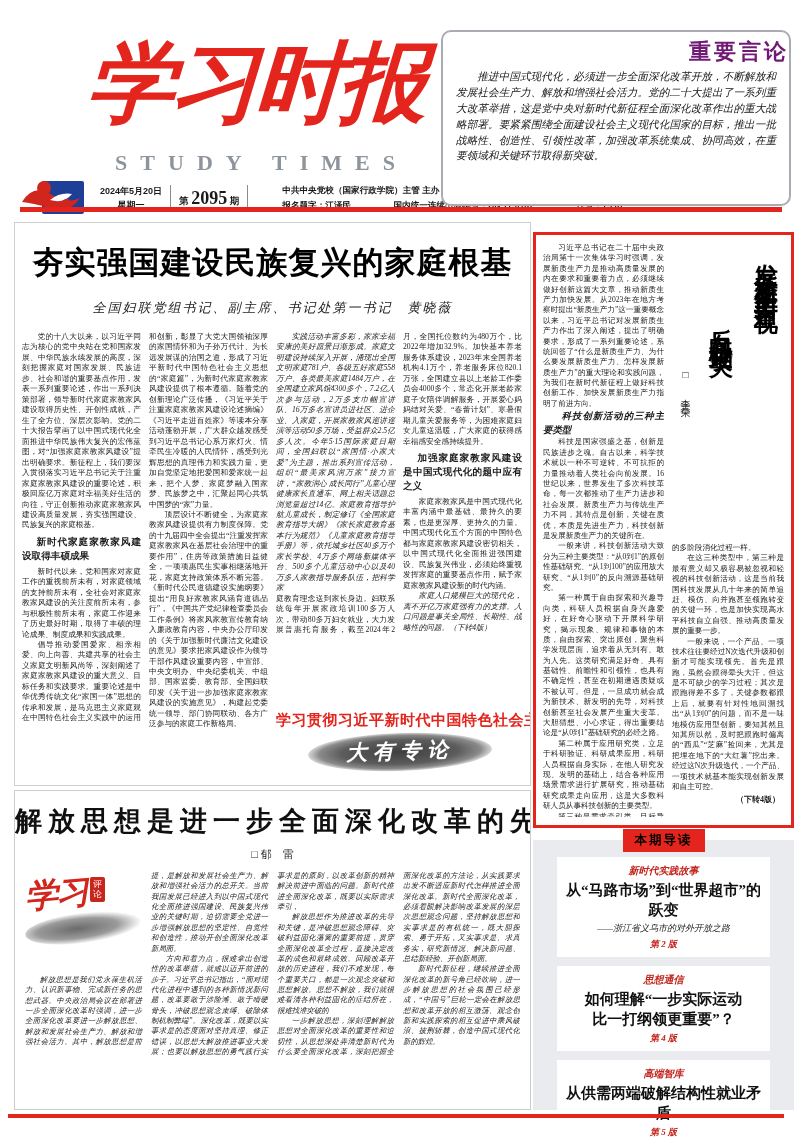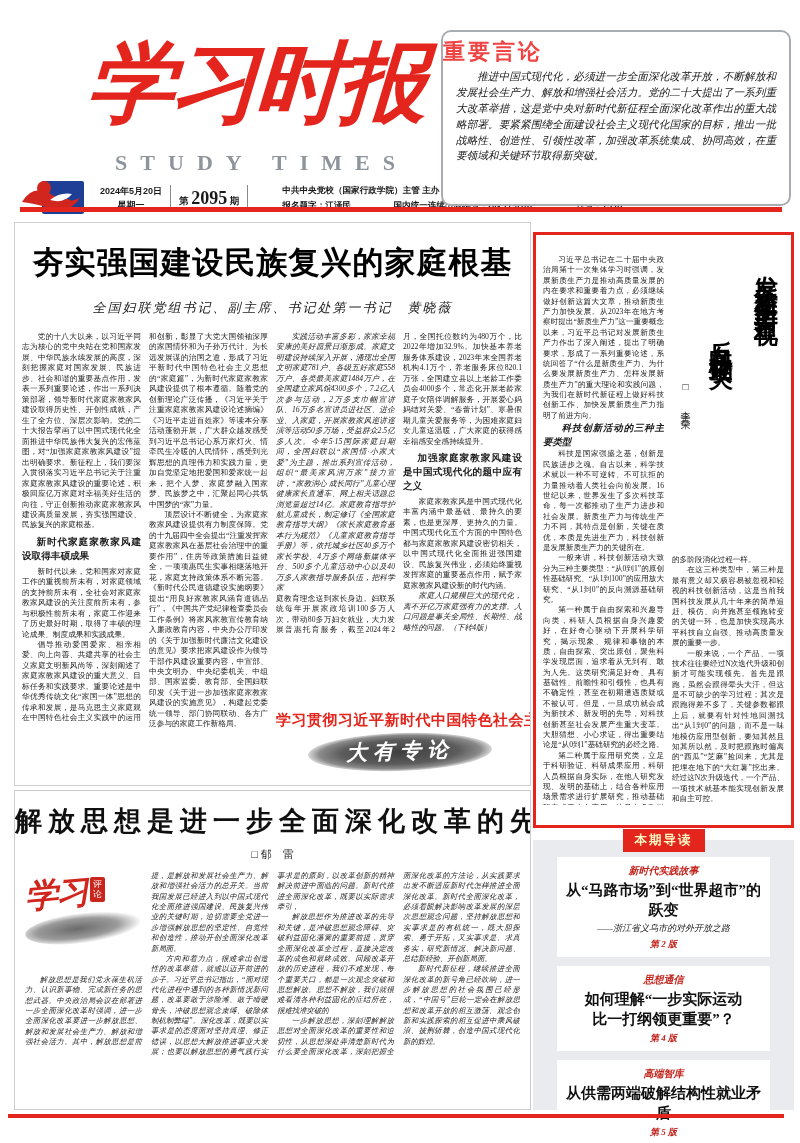--- a/index.html
+++ b/index.html
@@ -29,22 +29,22 @@
   .ib-issue .num{font-size:18px;font-family:"Liberation Serif",serif;}
   .ib-pub{font-family:"Liberation Sans",sans-serif;font-size:8.6px;font-weight:bold;
     line-height:1.75;white-space:nowrap;}
   .ib-pub span{margin-right:14px;padding-left:26px;}
   .rule-red-top{left:20px;top:207px;width:762px;height:5px;background:#e3251d;}
   .rule-red-bottom{left:8px;top:1114px;width:776px;height:4px;background:#e3251d;}
 
   
   .remarks{left:441px;top:30px;width:350px;height:176px;border:2px solid #a9adb3;
     border-radius:10px;box-sizing:border-box;background:#fff;}
-  .remarks-title{margin-top:5px;text-align:left;font-family:"Liberation Sans",sans-serif;
-    font-size:22px;font-weight:bold;color:#ef4444;letter-spacing:3px;}
+  .remarks-title{margin-top:5px;text-align:right;font-family:"Liberation Sans",sans-serif;
+    font-size:22px;font-weight:bold;color:#701a75;letter-spacing:3px;}
   .remarks-body{margin:2px 13px 0;font-size:10.6px;line-height:1.5;text-align:justify;
     font-style:italic;text-indent:2em;color:#151515;}
 
   
   .main-box{left:14px;top:222px;width:517px;height:564px;border:1px solid #cfcfcf;
     box-sizing:border-box;background:#fff;overflow:hidden;}
   .main-headline{margin-top:19px;text-align:center;font-family:"Liberation Sans","DejaVu Sans",sans-serif;
     font-size:31px;font-weight:900;color:#000000;letter-spacing:1px;}
   .main-byline{margin-top:15px;text-align:center;font-size:13px;font-style:italic;color:#222;letter-spacing:2px;}
   .main-body{margin:15px 7px 0;display:flex;gap:8px;}
@@ -61,40 +61,40 @@
   .banner{margin-top:7px;text-align:center;}
   .banner-line{font-family:"Liberation Sans",sans-serif;font-size:15px;font-weight:900;
     color:#e3251d;letter-spacing:0.5px;white-space:nowrap;}
   .banner-seal{margin:3px auto 0;width:184px;height:38px;line-height:36px;color:#fff;
     font-size:21px;font-weight:bold;font-style:italic;letter-spacing:6px;border-radius:50%;
     transform:rotate(-2deg);
     background:radial-gradient(ellipse at 50% 50%, #3f3f3f 0%, #5c5c5c 45%, #8a8a8a 62%, rgba(150,150,150,0) 75%);}
 
   
   .feature{left:533px;top:232px;width:261px;height:596px;border:3px solid #e3251d;
-    box-sizing:border-box;background:#fff;padding:20px 7px;display:flex;gap:8px;}
+    box-sizing:border-box;background:#fff;padding:8px 7px;display:flex;gap:8px;}
   .f-col-left{width:121px;overflow:hidden;font-size:7.6px;line-height:1.37;text-align:justify;}
   .f-col-left p,.f-col-right-text p{margin:0;text-indent:2em;}
   .f-col-right-text p.cont{text-indent:0;}
   .f-subhead{font-weight:bold;font-style:italic;font-size:9.4px;line-height:1.5;margin:5px 0;text-indent:2em;}
   .f-col-right{flex:1;display:flex;flex-direction:column;}
   .f-title-area{height:298px;position:relative;}
   .f-title{position:absolute;top:2px;right:2px;bottom:0;writing-mode:vertical-rl;}
   .f-title .f-line{font-size:24px;font-weight:900;letter-spacing:5px;color:#000;
     font-family:"Liberation Serif",serif;}
   .f-title .f-line2{padding-top:64px;margin-right:13px;}
   .f-author{position:absolute;left:6px;top:126px;writing-mode:vertical-rl;
     font-size:10px;letter-spacing:4px;color:#222;}
   .f-col-right-text{flex:1;overflow:hidden;font-size:7.6px;line-height:1.37;text-align:justify;margin-top:2px;}
   .f-continued{text-align:right;font-weight:bold;font-size:8px;padding-right:4px;margin-top:3px;}
 
   
   .digest{left:533px;top:840px;width:261px;height:270px;background:#e9ebee;}
   .digest-label{position:absolute;top:-11px;left:50%;transform:translateX(-50%);
-    background:#e3251d;color:#fef9c3;font-family:"Liberation Sans",sans-serif;
+    background:#e3251d;color:#000000;font-family:"Liberation Sans",sans-serif;
     font-size:12.5px;font-weight:bold;padding:3px 12px;letter-spacing:2px;white-space:nowrap;}
   .digest-cards{padding:17px 24px 10px;display:flex;flex-direction:column;gap:9px;}
   .card{background:#fff;text-align:center;padding:7px 4px 6px;}
   .card-cat{color:#c2251d;font-size:10px;font-weight:bold;font-style:italic;}
   .card-title{font-size:15px;font-weight:900;color:#101010;line-height:1.3;margin-top:3px;}
   .card-sub{font-size:9px;font-style:italic;margin-top:2px;color:#222;}
   .card-page{color:#c2251d;font-size:9px;font-weight:bold;font-style:italic;margin-top:3px;}
 
   
   .commentary{left:14px;top:790px;width:517px;height:320px;border:1px solid #cccccc;

